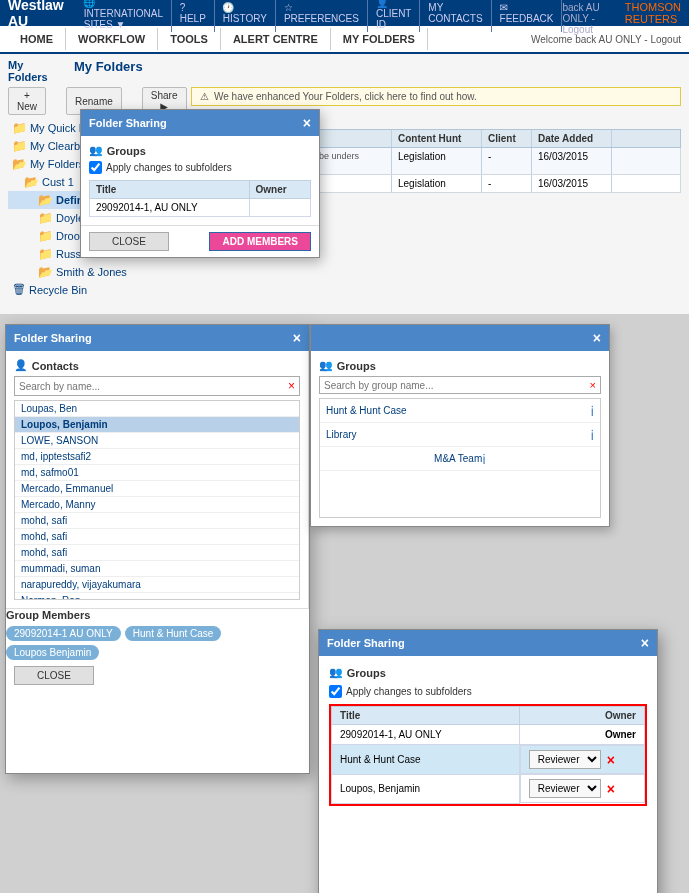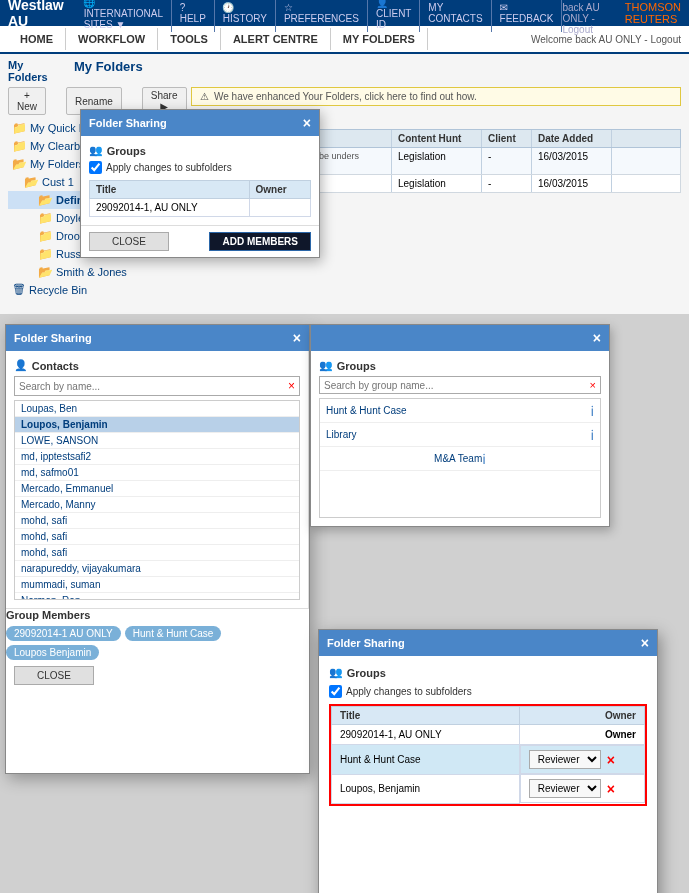--- a/index.html
+++ b/index.html
@@ -39,21 +39,21 @@
     .dialog-header { background: #4a86c8; color: white; padding: 5px 8px; font-size: 11px; font-weight: bold; display: flex; justify-content: space-between; align-items: center; }
     .dialog-close { color: white; cursor: pointer; font-size: 14px; font-weight: bold; }
     .dialog-body { padding: 8px; }
     .dialog-section-title { font-weight: bold; font-size: 11px; color: #333; margin-bottom: 4px; display: flex; align-items: center; gap: 4px; }
     .checkbox-label { display: flex; align-items: center; gap: 4px; font-size: 10px; color: #333; margin-bottom: 6px; }
     .group-table { width: 100%; border-collapse: collapse; font-size: 10px; }
     .group-table th { background: #d8e8f5; padding: 3px 6px; text-align: left; border: 1px solid #c0d0e0; color: #333; font-weight: bold; }
     .group-table td { padding: 3px 6px; border: 1px solid #d0d8e8; }
     .dialog-footer { padding: 6px 8px; display: flex; justify-content: space-between; align-items: center; border-top: 1px solid #ddd; }
     .btn-close { background: #e0e0e0; border: 1px solid #aaa; padding: 3px 22px; font-size: 10px; cursor: pointer; color: #333; }
-    .btn-add { background: #0f172a; border: 1px solid #2a66a8; padding: 3px 12px; font-size: 10px; cursor: pointer; color: white; font-weight: bold; }
+    .btn-add { background: #ec4899; border: 1px solid #2a66a8; padding: 3px 12px; font-size: 10px; cursor: pointer; color: white; font-weight: bold; }
     .dialog-lg { background: white; border: 1px solid #888; box-shadow: 3px 5px 15px rgba(0,0,0,0.3); width: 305px; min-height: 450px; }
     .search-clear { color: red; cursor: pointer; font-size: 12px; }
     .contact-list { border: 1px solid #ccc; height: 200px; overflow-y: auto; font-size: 10px; }
     .contact-item { padding: 2px 6px; cursor: pointer; color: #003d7c; border-bottom: 1px solid #eee; }
     .contact-item.selected { background: #b8d0e8; font-weight: bold; }
     .group-members-section { padding: 0; border-top: 1px solid #ddd; }
     .group-members-title { font-weight: bold; font-size: 11px; margin-bottom: 5px; color: #333; }
     .member-chips { display: flex; gap: 4px; flex-wrap: wrap; }
     .member-chip { background: #7ab0d8; color: white; padding: 2px 8px; border-radius: 10px; font-size: 10px; }
     .dialog-footer-lg { padding: 6px 8px; display: flex; justify-content: flex-start; align-items: center; }
@@ -253,22 +253,22 @@
             <div class="contact-item">Loupas, Ben</div>
             <div class="contact-item selected" style="background:#b8d0e8; font-weight:bold;">Loupos, Benjamin</div>
             <div class="contact-item">LOWE, SANSON</div>
             <div class="contact-item">md, ipptestsafi2</div>
             <div class="contact-item">md, safmo01</div>
             <div class="contact-item">Mercado, Emmanuel</div>
             <div class="contact-item">Mercado, Manny</div>
             <div class="contact-item">mohd, safi</div>
             <div class="contact-item">mohd, safi</div>
             <div class="contact-item">mohd, safi</div>
+            <div class="contact-item">mummadi, suman</div>
             <div class="contact-item">narapureddy, vijayakumara</div>
-            <div class="contact-item">mummadi, suman</div>
             <div class="contact-item">Norman, Ron</div>
           </div>
         </div>
       </div>
 
       <div class="group-members-section">
         <div class="group-members-title">Group Members</div>
         <div class="member-chips">
           <span class="member-chip">29092014-1 AU ONLY</span>
           <span class="member-chip">Hunt &amp; Hunt Case</span>

